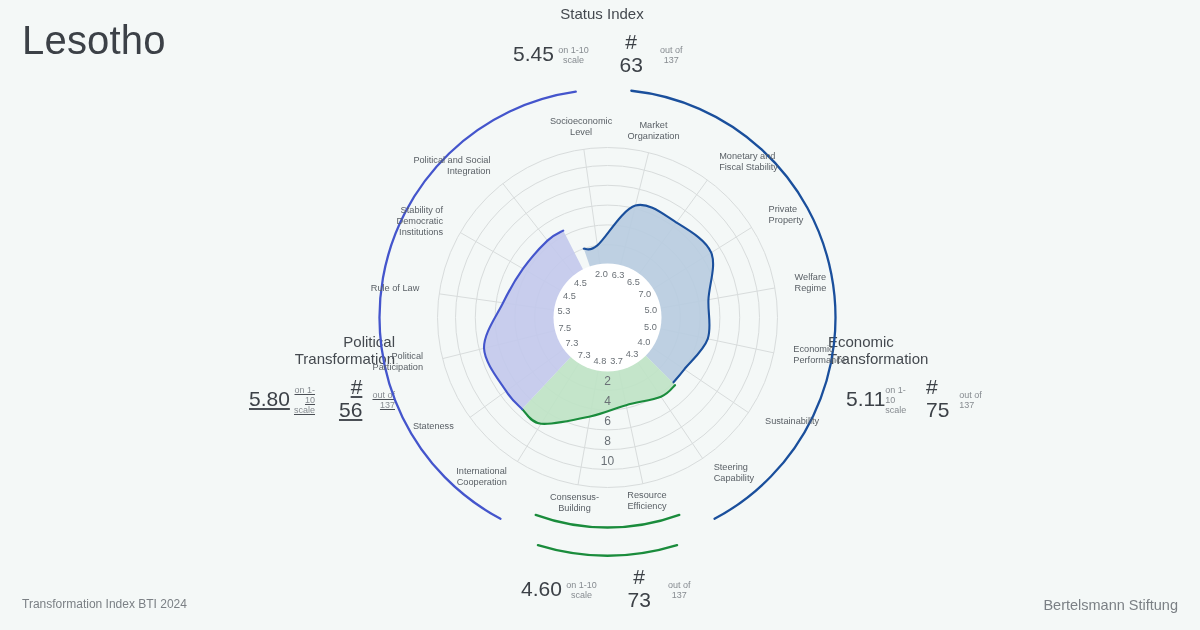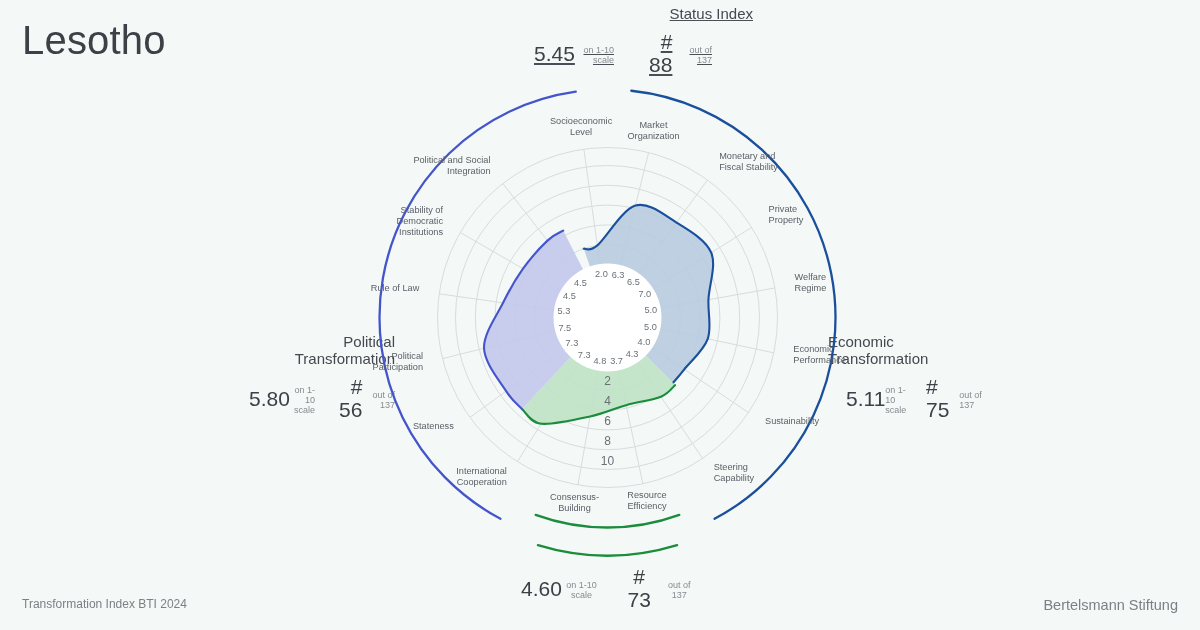--- a/index.html
+++ b/index.html
@@ -28,31 +28,31 @@
   .stat{position:absolute;}
   .stat .stat-title{
     font-size:15px;color:#44494f;line-height:17px;
     white-space:pre-line;
   }
   .stat .stat-row{margin-top:8px;display:flex;}
   .stat .stat-col{display:flex;flex-direction:row;}
   .stat .big{font-size:21px;color:#3c4147;line-height:23px;font-weight:400;}
   .stat .sub{font-size:9px;color:#868b90;margin-top:3px;}
 
-  .stat-status{left:493px;top:5px;width:260px;text-align:right;text-decoration:underline;}
+  .stat-status{left:472px;top:5px;width:260px;text-align:center;}
   .stat-status .stat-row{justify-content:center;gap:18px;}
   .stat-status .stat-col{align-items:center;width:80px;}
 
   .stat-gov{left:480px;top:557px;width:260px;text-align:center;}
   .stat-gov .stat-row{justify-content:center;gap:18px;}
   .stat-gov .stat-col{align-items:center;width:80px;}
 
   .stat-pol{left:215px;top:333px;width:180px;text-align:right;}
   .stat-pol .stat-row{justify-content:flex-end;gap:14px;}
-  .stat-pol .stat-col{align-items:center;width:66px;}
+  .stat-pol .stat-col{align-items:center;width:66px;text-decoration:underline;}
 
   .stat-eco{left:828px;top:333px;width:180px;text-align:left;}
   .stat-eco .stat-row{justify-content:flex-start;gap:14px;margin-left:18px;}
   .stat-eco .stat-col{align-items:center;width:66px;}
 
   
   .chart-wrap{position:absolute;left:350px;top:60px;width:515px;height:515px;}
   svg{display:block;}
   .axis-label{
     font-size:9.2px;fill:#5a6066;font-family:"Liberation Sans","DejaVu Sans",sans-serif;
@@ -70,21 +70,21 @@
 <div class="country-title">Lesotho</div>
 
 <div class="stat stat-status">
   <div class="stat-title">Status Index</div>
   <div class="stat-row">
     <div class="stat-col">
       <div class="big">5.45</div>
       <div class="sub">on 1-10 scale</div>
     </div>
     <div class="stat-col">
-      <div class="big"># 88</div>
+      <div class="big"># 63</div>
       <div class="sub">out of 137</div>
     </div>
   </div>
 </div>
 
 <div class="stat stat-pol">
   <div class="stat-title">Political
 Transformation</div>
   <div class="stat-row">
     <div class="stat-col">

